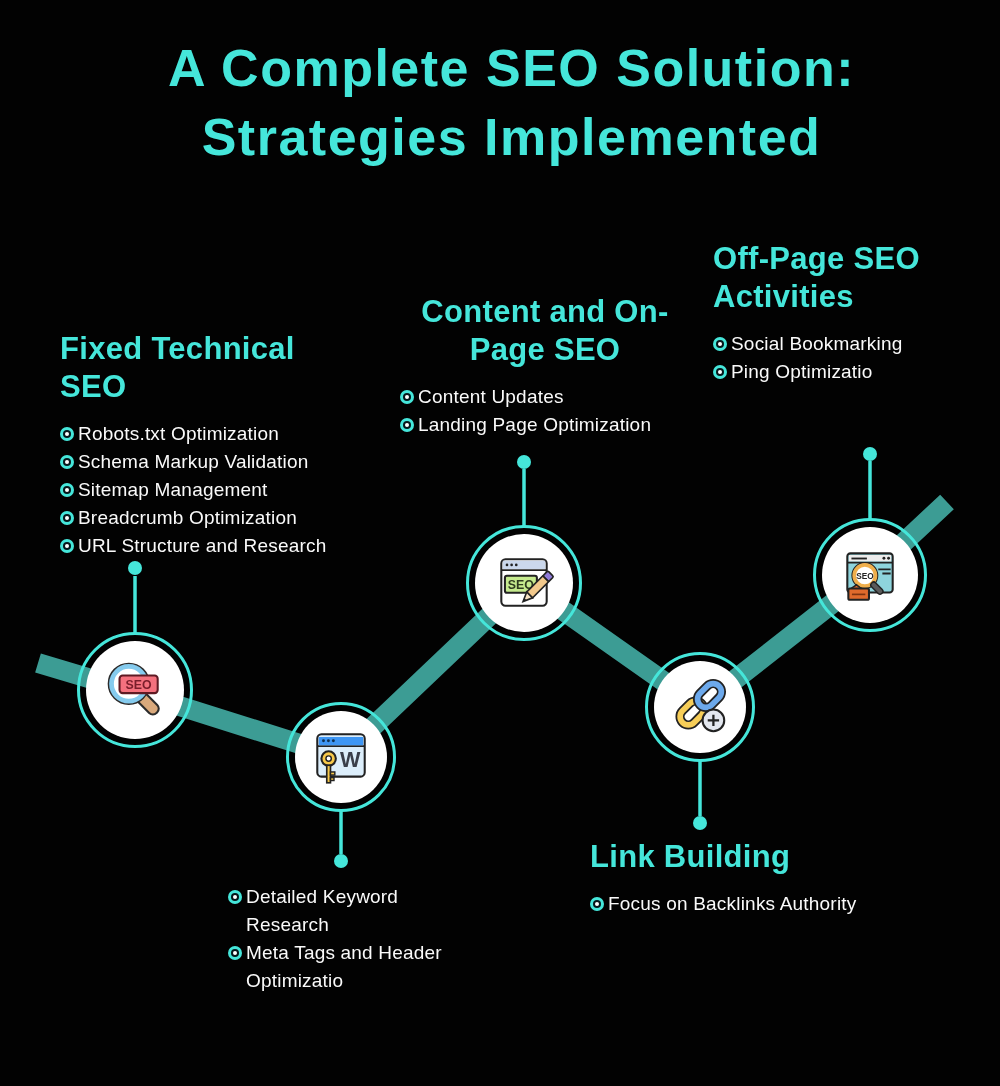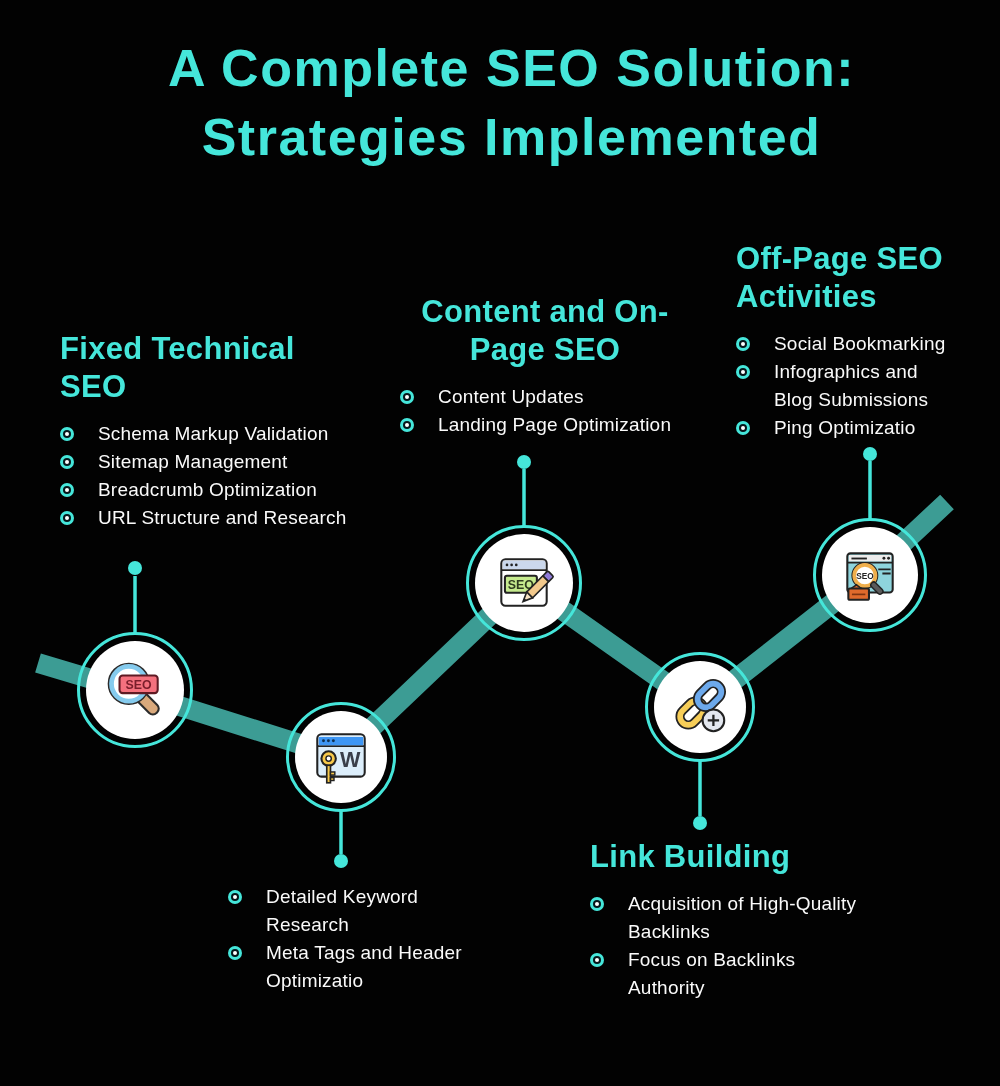--- a/index.html
+++ b/index.html
@@ -21,21 +21,21 @@
     letter-spacing:1.5px;z-index:3;padding-left:11px;
   }
   .layer{position:absolute;left:0;top:0;width:1000px;height:1086px;z-index:1;}
   .node{position:absolute;z-index:3;}
   .sec-title{
     color:var(--accent);font-size:31px;font-weight:800;line-height:1.22;
     margin:0 0 14px;letter-spacing:0.3px;
   }
   .sec-list{list-style:none;}
   .sec-item{
-    display:flex;gap:24px;color:var(--text);font-size:19px;line-height:28px;
+    display:flex;gap:4px;color:var(--text);font-size:19px;line-height:28px;
     font-weight:400;letter-spacing:0.2px;
   }
   .bullet{
     flex:none;width:14px;height:14px;margin-top:7px;border-radius:50%;
     background:var(--accent);position:relative;
   }
   .bullet::before{
     content:"";position:absolute;inset:3px;border-radius:50%;background:#06161a;
   }
   .bullet::after{
@@ -43,21 +43,21 @@
   }
   #sec-fixed   {left:60px;  top:330px; width:310px;}
   #sec-fixed .sec-title{width:255px;}
   #sec-keyword {left:228px; top:883px; width:280px;}
   #sec-keyword .sec-title{width:215px;}
   #sec-keyword .sec-item{width:255px;justify-content:flex-end;}
   #sec-content {left:400px; top:293px; width:300px;text-align:center;}
   #sec-content .sec-title{width:290px;}
   #sec-link    {left:590px; top:838px; width:300px;}
   #sec-link .sec-item{width:278px;}
-  #sec-offpage {left:736px; top:240px; width:235px;}
+  #sec-offpage {left:713px; top:240px; width:235px;}
   #sec-offpage .sec-title{width:228px;}
   #sec-offpage .sec-item{width:220px;}
   .icon-circle{
     position:absolute;border:3px solid var(--accent);border-radius:50%;z-index:2;
     background:transparent;
   }
   .icon-circle .disc{
     position:absolute;inset:6px;background:#fff;border-radius:50%;
     display:flex;align-items:center;justify-content:center;
   }
@@ -182,20 +182,24 @@
         <path d="M14.5 50.8 h13" stroke="#7e3412" stroke-width="1.6"></path>
       </svg>
     </div>
   </div>
 
   <section class="node" id="sec-fixed">
     <h2 class="sec-title">Fixed Technical SEO</h2>
     <ul class="sec-list">
       <li class="sec-item">
           <span class="bullet"></span>
+          <span>Robots.txt Optimization</span>
+        </li>
+      <li class="sec-item">
+          <span class="bullet"></span>
           <span>Schema Markup Validation</span>
         </li>
       <li class="sec-item">
           <span class="bullet"></span>
           <span>Sitemap Management</span>
         </li>
       <li class="sec-item">
           <span class="bullet"></span>
           <span>Breadcrumb Optimization</span>
         </li>
@@ -231,40 +235,32 @@
           <span>Landing Page Optimization</span>
         </li>
     </ul>
   </section>
 
   <section class="node" id="sec-link">
     <h2 class="sec-title">Link Building</h2>
     <ul class="sec-list">
       <li class="sec-item">
           <span class="bullet"></span>
-          <span>Acquisition of High-Quality Backlinks</span>
-        </li>
-      <li class="sec-item">
-          <span class="bullet"></span>
           <span>Focus on Backlinks Authority</span>
         </li>
     </ul>
   </section>
 
   <section class="node" id="sec-offpage">
     <h2 class="sec-title">Off-Page SEO Activities</h2>
     <ul class="sec-list">
       <li class="sec-item">
           <span class="bullet"></span>
           <span>Social Bookmarking</span>
         </li>
       <li class="sec-item">
           <span class="bullet"></span>
-          <span>Infographics and Blog Submissions</span>
-        </li>
-      <li class="sec-item">
-          <span class="bullet"></span>
           <span>Ping Optimizatio</span>
         </li>
     </ul>
   </section>
 
 </div>
 
 </body></html>

